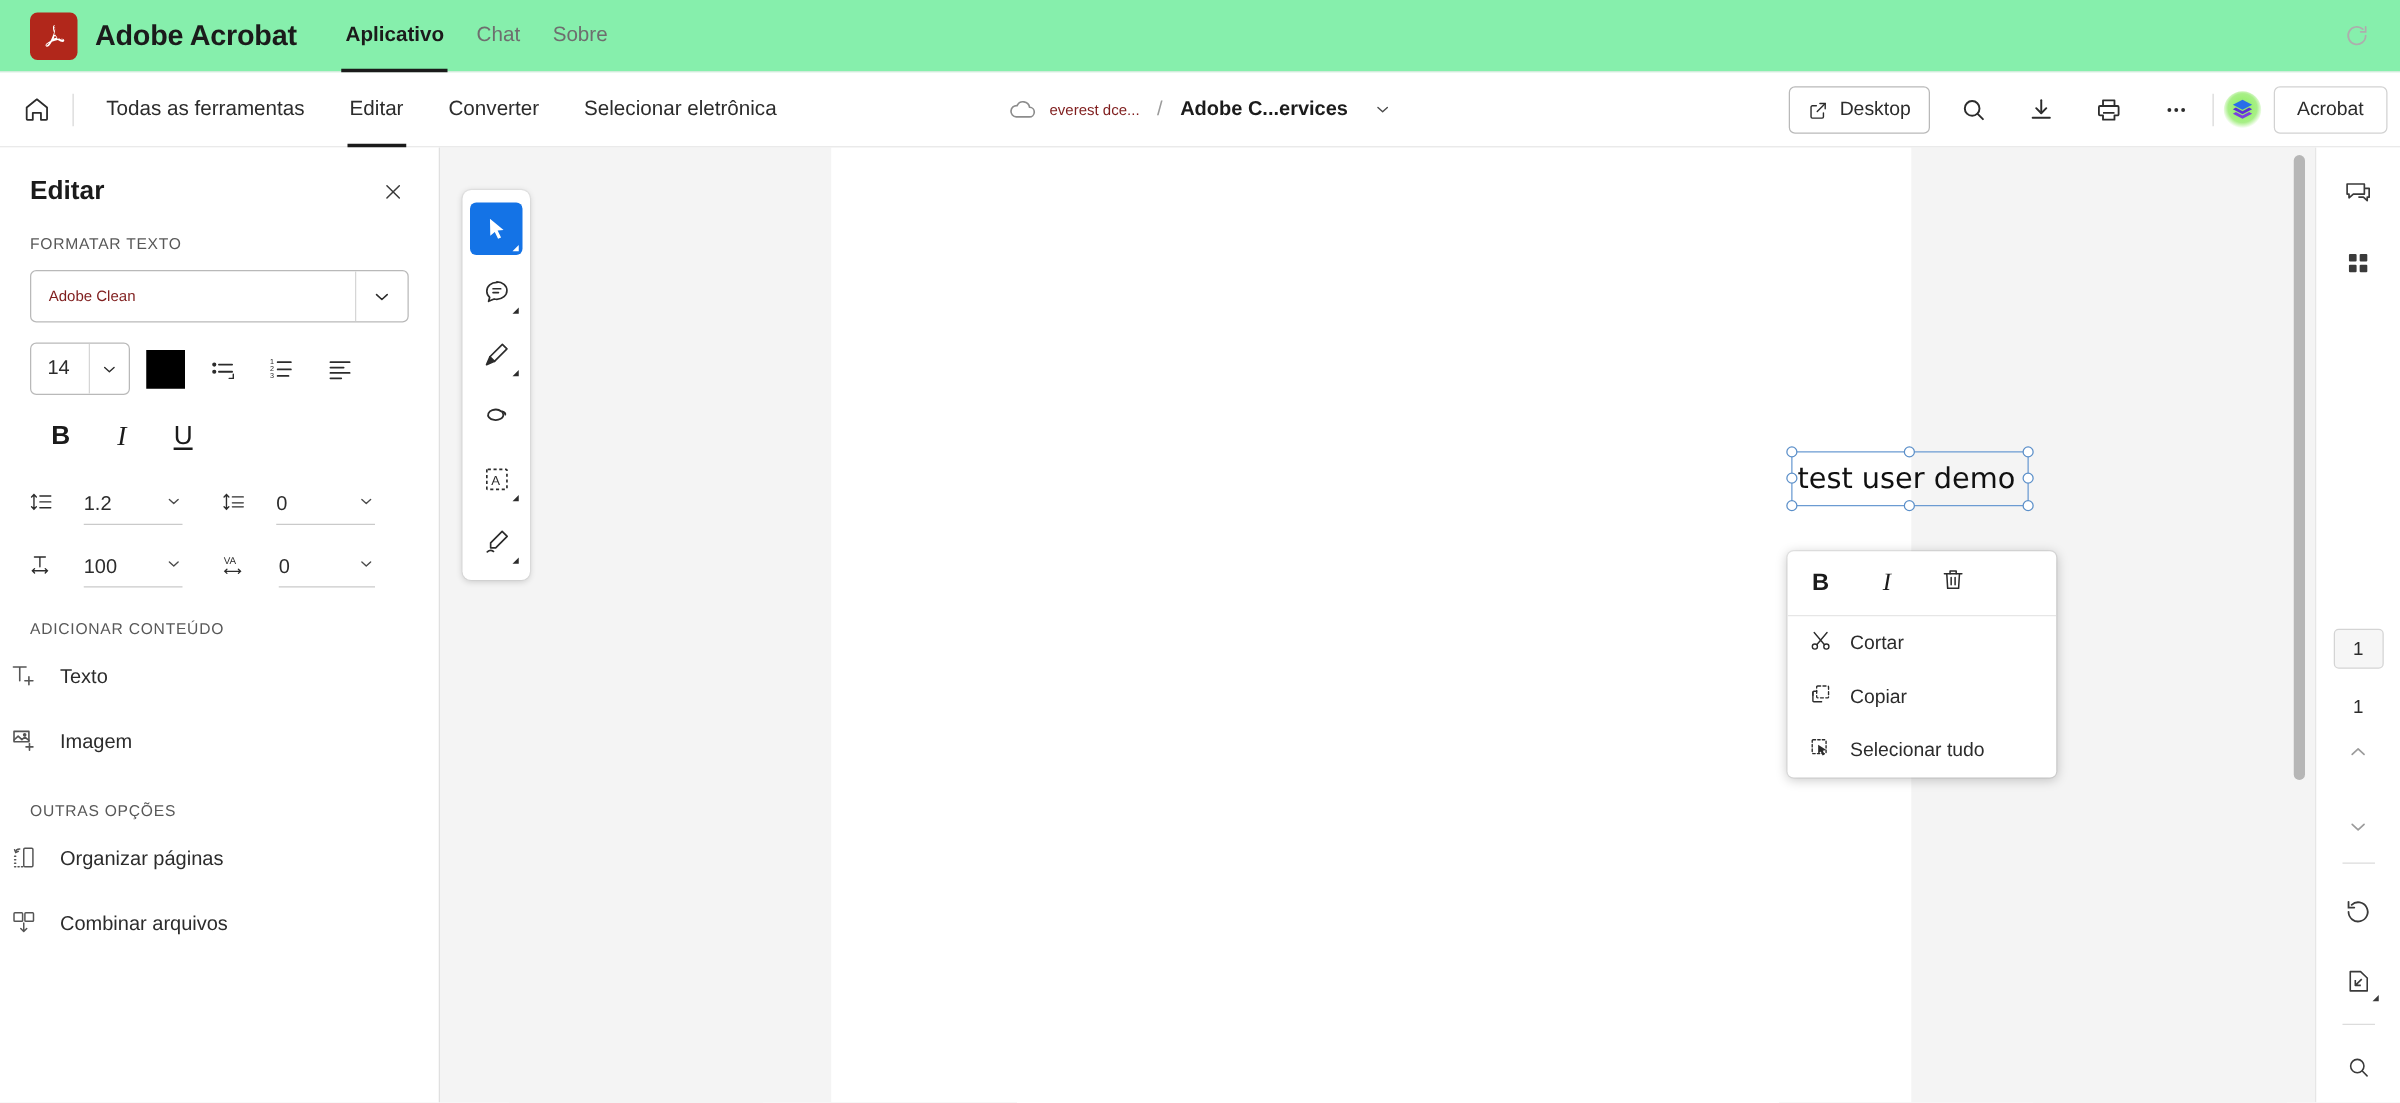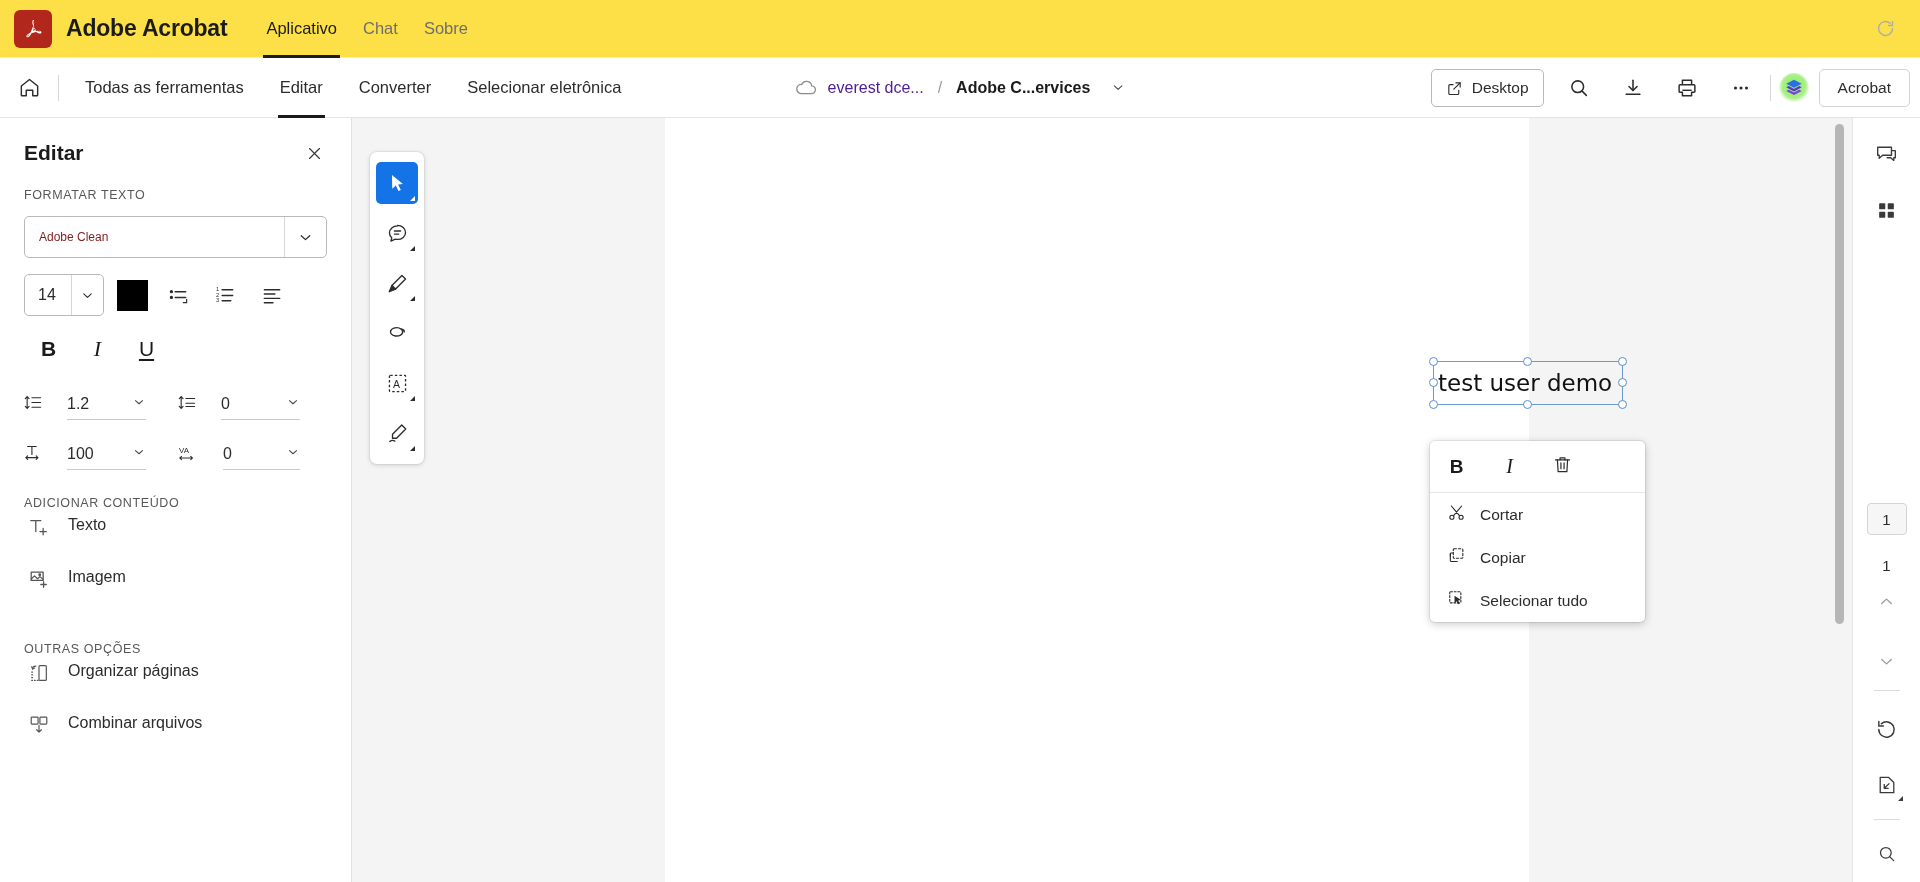--- a/index.html
+++ b/index.html
@@ -8,39 +8,39 @@
     font-family: "Liberation Sans", sans-serif;
     background: #f4f4f4;
     overflow: hidden;
     -webkit-font-smoothing: antialiased;
   }
   .app { position: relative; width: 1920px; height: 882px; background: #fff; }
 
   
   .topbar {
     position: absolute; top: 0; left: 0; width: 1920px; height: 58px;
-    background: #fde047; display: flex; align-items: center;
-    padding: 0 14px 0 14px;
+    background: #86efac; display: flex; align-items: center;
+    padding: 0 14px 0 24px;
     border-bottom: 1px solid #ebebeb;
   }
   .acro-logo {
     width: 38px; height: 38px; border-radius: 6px; background: #b1271b;
     display: flex; align-items: center; justify-content: center; flex: none;
   }
   .brand-title {
     font-size: 23px; font-weight: 700; color: #1b1b1b;
     margin-left: 14px; letter-spacing: -0.2px; white-space: nowrap;
   }
   .brand-nav { display: flex; align-items: center; height: 58px; margin-left: 26px; }
   .brand-nav-item {
     font-size: 16.5px; color: #6e6e6e; padding: 0 13px;
     height: 58px; display: flex; align-items: center;
     position: relative; cursor: pointer; white-space: nowrap;
   }
-  .brand-nav-item.active { color: #1b1b1b; font-weight: 400; }
+  .brand-nav-item.active { color: #1b1b1b; font-weight: 700; }
   .brand-nav-item.active::after {
     content: ""; position: absolute; left: 10px; right: 10px; bottom: 0;
     height: 2.5px; background: #1b1b1b;
   }
   .topbar-spacer { flex: 1; }
   .refresh-btn {
     width: 34px; height: 34px; display: flex; align-items: center;
     justify-content: center; cursor: pointer; margin-right: 4px;
   }
 
@@ -63,21 +63,21 @@
   }
   .tool-tab.active::after {
     content: ""; position: absolute; left: 16px; right: 16px; bottom: 0;
     height: 2.5px; background: #1b1b1b;
   }
   .crumb-wrap {
     position: absolute; left: 50%; transform: translateX(-50%);
     display: flex; align-items: center; gap: 0px;
   }
   .crumb-cloud { margin-right: 10px; display: flex; align-items: center; }
-  .crumb-path { font-size: 16px; color: #4c1d95; cursor: pointer; white-space: nowrap; }
+  .crumb-path { font-size: 12px; color: #7f1d1d; cursor: pointer; white-space: nowrap; }
   .crumb-sep { font-size: 16px; color: #9a9a9a; margin: 0 14px; }
   .crumb-file { font-size: 16px; color: #1b1b1b; font-weight: 700; cursor: pointer; white-space: nowrap; }
   .crumb-chev { margin-left: 20px; display: flex; align-items: center; cursor: pointer; }
 
   .tb-right {
     position: absolute; right: 0; top: 0; height: 60px;
     display: flex; align-items: center; padding-right: 4px;
   }
   .desktop-btn {
     height: 38px; border: 1px solid #b9b9b9; border-radius: 5px;
@@ -146,22 +146,22 @@
   .style-btn.i { font-style: italic; font-family: "Liberation Serif", serif; font-size: 22px; }
   .style-btn.u { text-decoration: underline; text-underline-offset: 3px; }
   .spin-grid { display: flex; gap: 32px; margin-top: 18px; }
   .spin-cell { display: flex; align-items: center; gap: 24px; width: 122px; }
   .spin-input {
     flex: 1; border: none; border-bottom: 1px solid #cacaca;
     height: 32px; display: flex; align-items: center; cursor: pointer;
   }
   .spin-val { flex: 1; font-size: 16px; color: #2c2c2c; }
   .lp-item {
-    display: flex; gap: 18px; height: 52px;
-    padding: 0 28px; cursor: pointer; font-size: 16px; color: #2c2c2c;
+    display: flex; align-items: center; gap: 18px; height: 52px;
+    padding: 0 8px; cursor: pointer; font-size: 16px; color: #2c2c2c;
   }
 
   
   .docarea {
     position: absolute; top: 118px; left: 352px; right: 68px; height: 764px;
     background: #f4f4f4; overflow: hidden;
   }
   .page {
     position: absolute; left: 313px; top: 0px; width: 864px; height: 764px;
     background: #fff;

